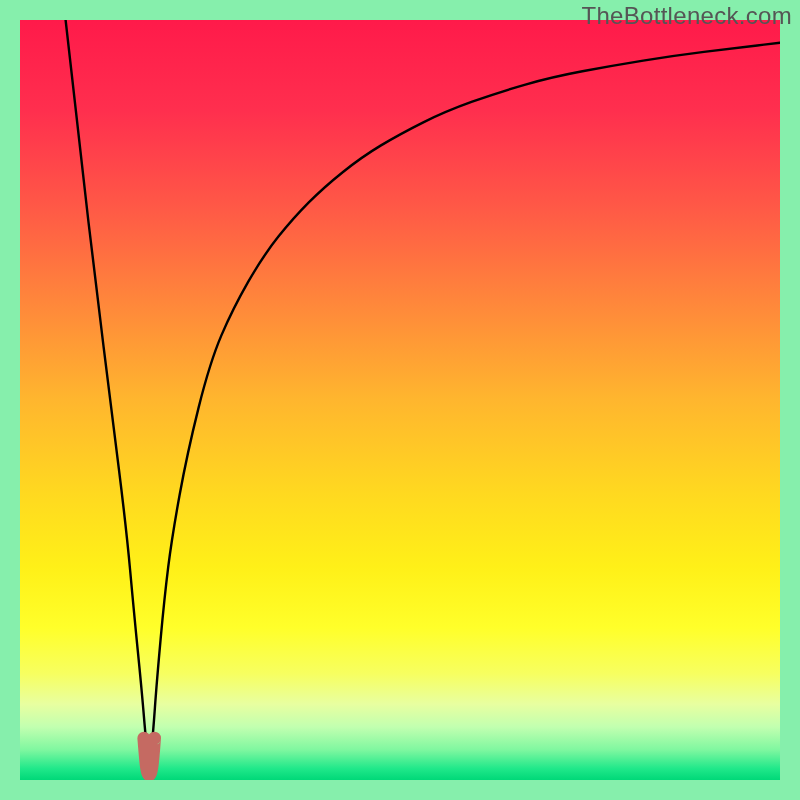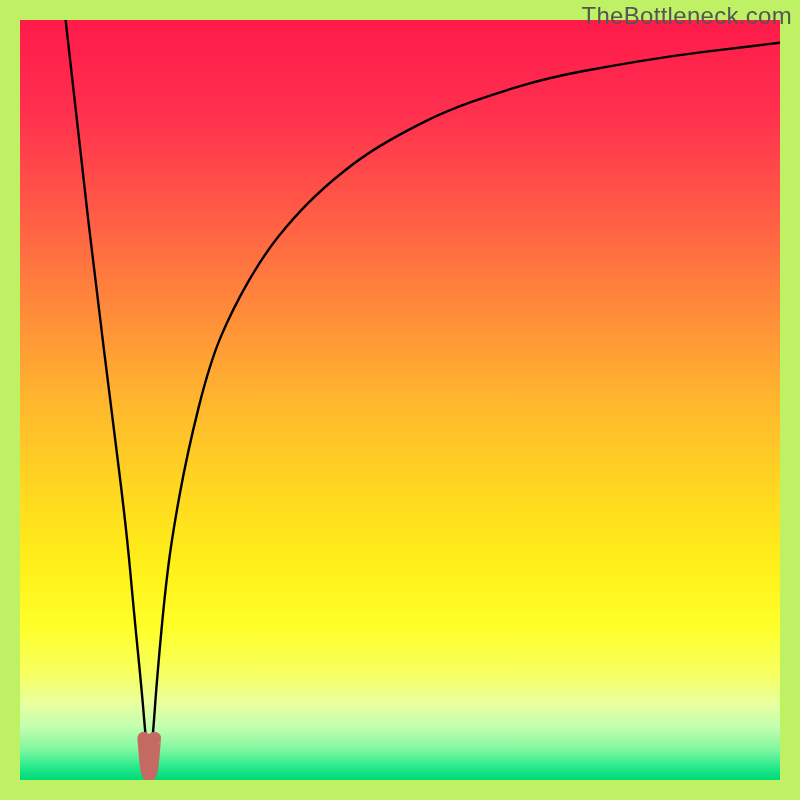--- a/index.html
+++ b/index.html
@@ -6,21 +6,21 @@
     margin: 0;
     padding: 0;
     width: 800px;
     height: 800px;
     overflow: hidden;
     font-family: Arial, Helvetica, sans-serif;
   }
   .frame {
     width: 800px;
     height: 800px;
-    background: #bef264;
+    background: #86efac;
     position: relative;
   }
   .plot {
     position: absolute;
     left: 20px;
     top: 20px;
     width: 760px;
     height: 760px;
   }
   .watermark {

